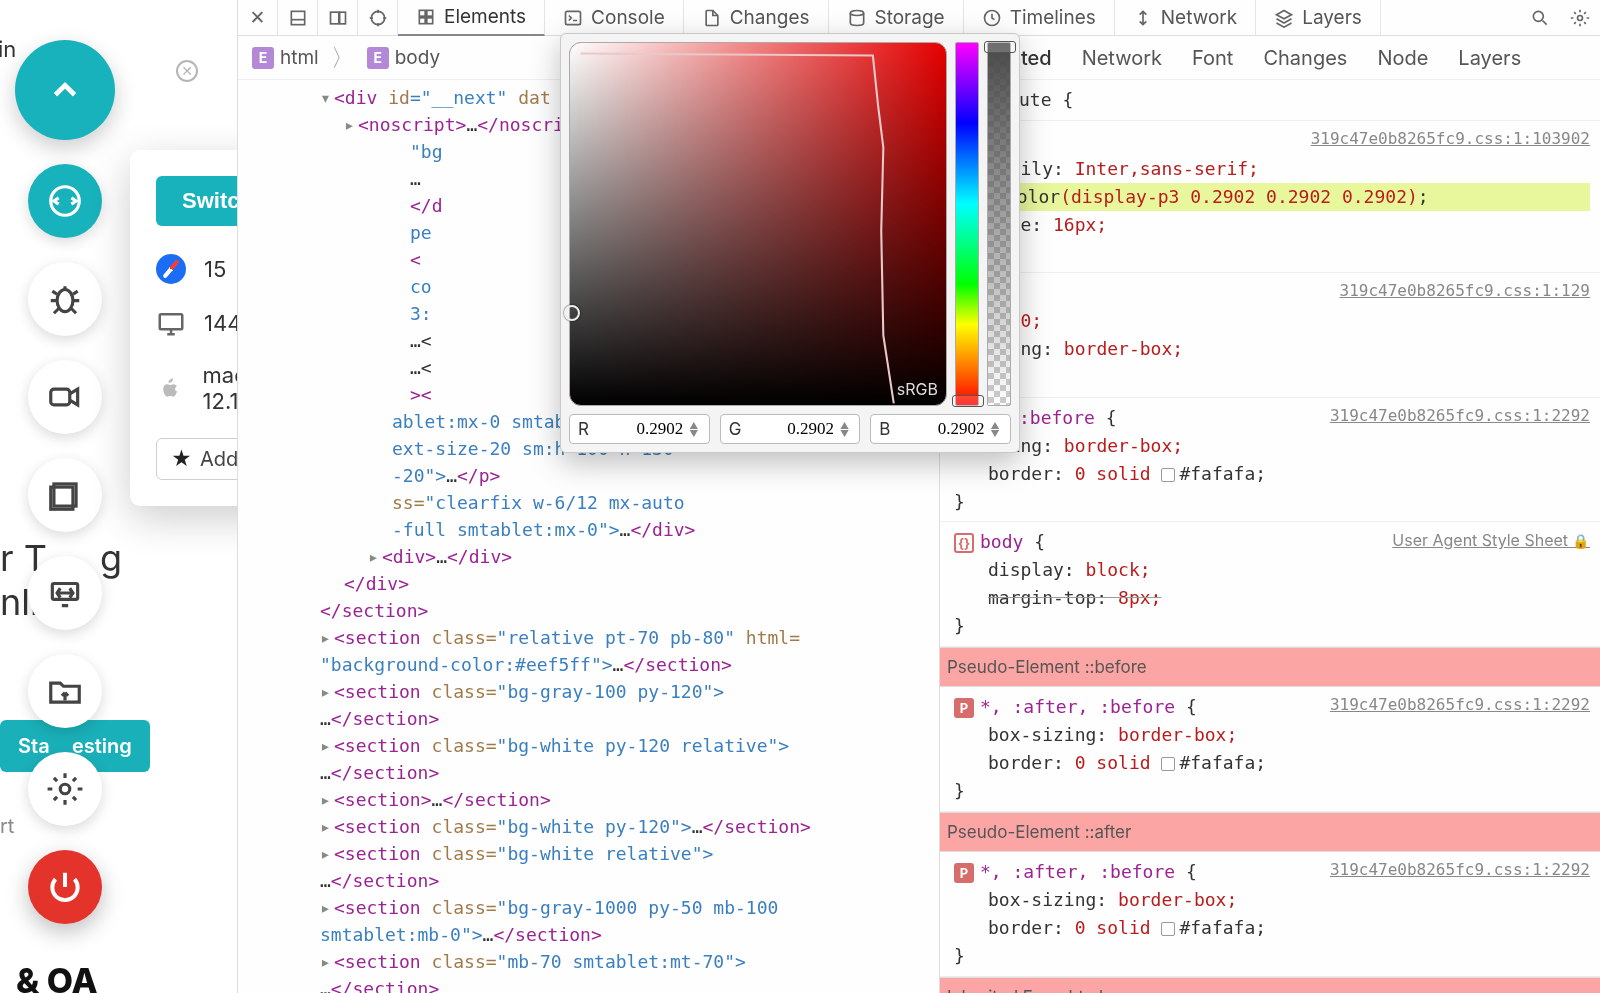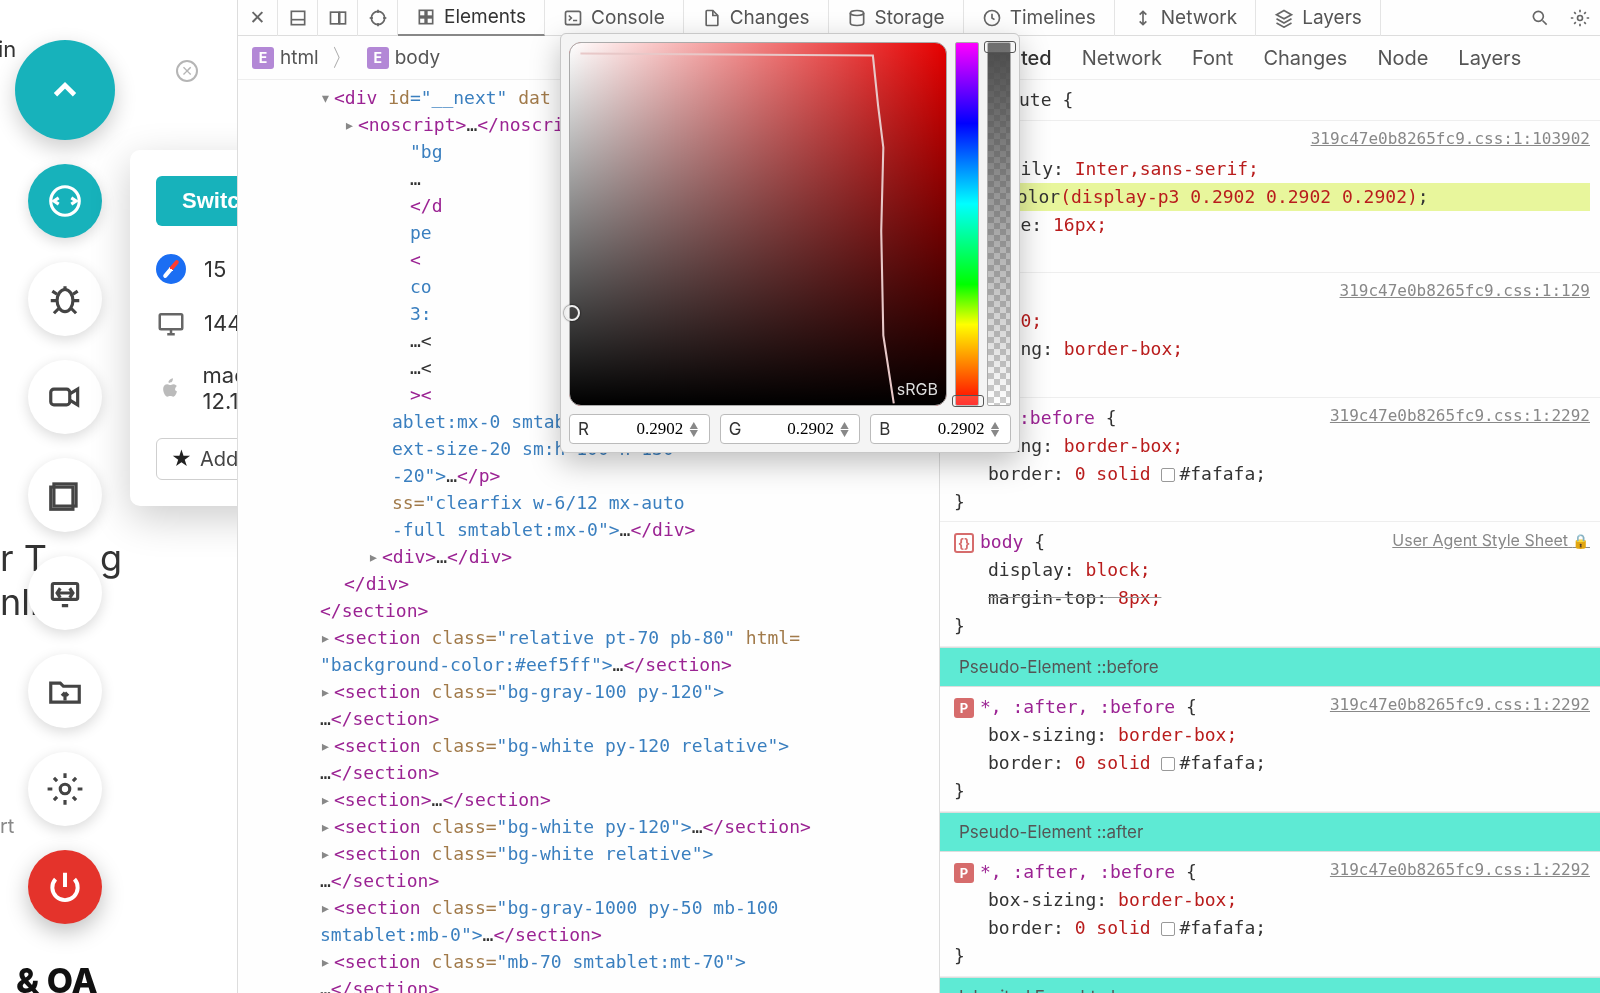--- a/index.html
+++ b/index.html
@@ -61,21 +61,21 @@
   .rule{padding:6px 10px 6px 14px;border-bottom:1px solid #eee;position:relative;}
   .rule .src{position:absolute;right:10px;top:6px;color:#888;font-size:16px;text-decoration:underline;text-align:center;}
   .sel{color:#9b2393;}
   .prop{padding-left:34px;color:#333;}
   .prop .pn{color:#333;}
   .prop .pv{color:#b91c1c;}
   .strikethrough{text-decoration:line-through;color:#999;}
   .hl{background:#e8f69c;}
   .swatch{display:inline-block;width:14px;height:14px;vertical-align:middle;border:1px solid #999;border-radius:2px;margin-right:4px;}
   .checkbox{display:inline-block;width:14px;height:14px;border:1px solid #999;border-radius:2px;vertical-align:middle;margin-right:4px;background:#fff;}
-  .sec-header{background:#5eead4;border-top:1px solid #ddd;border-bottom:1px solid #ddd;padding:6px 19px;font-family:Inter,sans-serif;font-size:17px;color:#555;}
+  .sec-header{background:#fca5a5;border-top:1px solid #ddd;border-bottom:1px solid #ddd;padding:6px 7px;font-family:Inter,sans-serif;font-size:17px;color:#555;}
   .rule .P{display:inline-flex;width:20px;height:20px;background:#d66c6c;color:#fff;align-items:center;justify-content:center;border-radius:3px;font:700 13px Inter;margin-right:6px;}
   .rule .O{display:inline-flex;width:20px;height:20px;border:2px solid #d66c6c;color:#d66c6c;align-items:center;justify-content:center;border-radius:3px;font:700 13px Inter;margin-right:6px;}
   .lock{color:#888;font-size:14px;}
   .uasheet{color:#888;font-family:Inter,sans-serif;font-size:16px;}
 
   
   .picker{position:absolute;left:560px;top:33px;width:460px;height:420px;background:#f4f4f4;border:1px solid #c8c8c8;border-radius:6px;box-shadow:0 10px 30px rgba(0,0,0,.25);display:flex;flex-direction:column;padding:8px;}
   .picker-top{flex:1;display:flex;gap:8px;}
   .satval{flex:1;position:relative;border:1px solid #aaa;border-radius:12px;
     background:
@@ -101,20 +101,21 @@
 <body>
 
 <div class="stage">
 
   <div class="bg-page">
     <span class="bg-text" style="left:-2px;top:36px;font-size:22px;">in</span>
     <div class="win-x">✕</div>
     <span class="bg-text" style="left:0;top:536px;font-size:36px;">r T</span>
     <span class="bg-text" style="left:100px;top:536px;font-size:36px;">g</span>
     <span class="bg-text" style="left:0;top:580px;font-size:36px;">nline</span>
+    <div class="bg-btn"><span>Sta</span><span style="opacity:0;">xx</span><span>esting</span></div>
     <span class="bg-text" style="left:0;top:814px;font-size:20px;color:#888;">rt</span>
     <span class="qa">&amp; OA</span>
   </div>
 
   <div class="toolbar">
     <div class="fab big">
       <svg viewBox="0 0 24 24" fill="none" stroke="#fff" stroke-width="3">
           <path d="M6 15l6-6 6 6"></path>
         </svg>
     </div>

